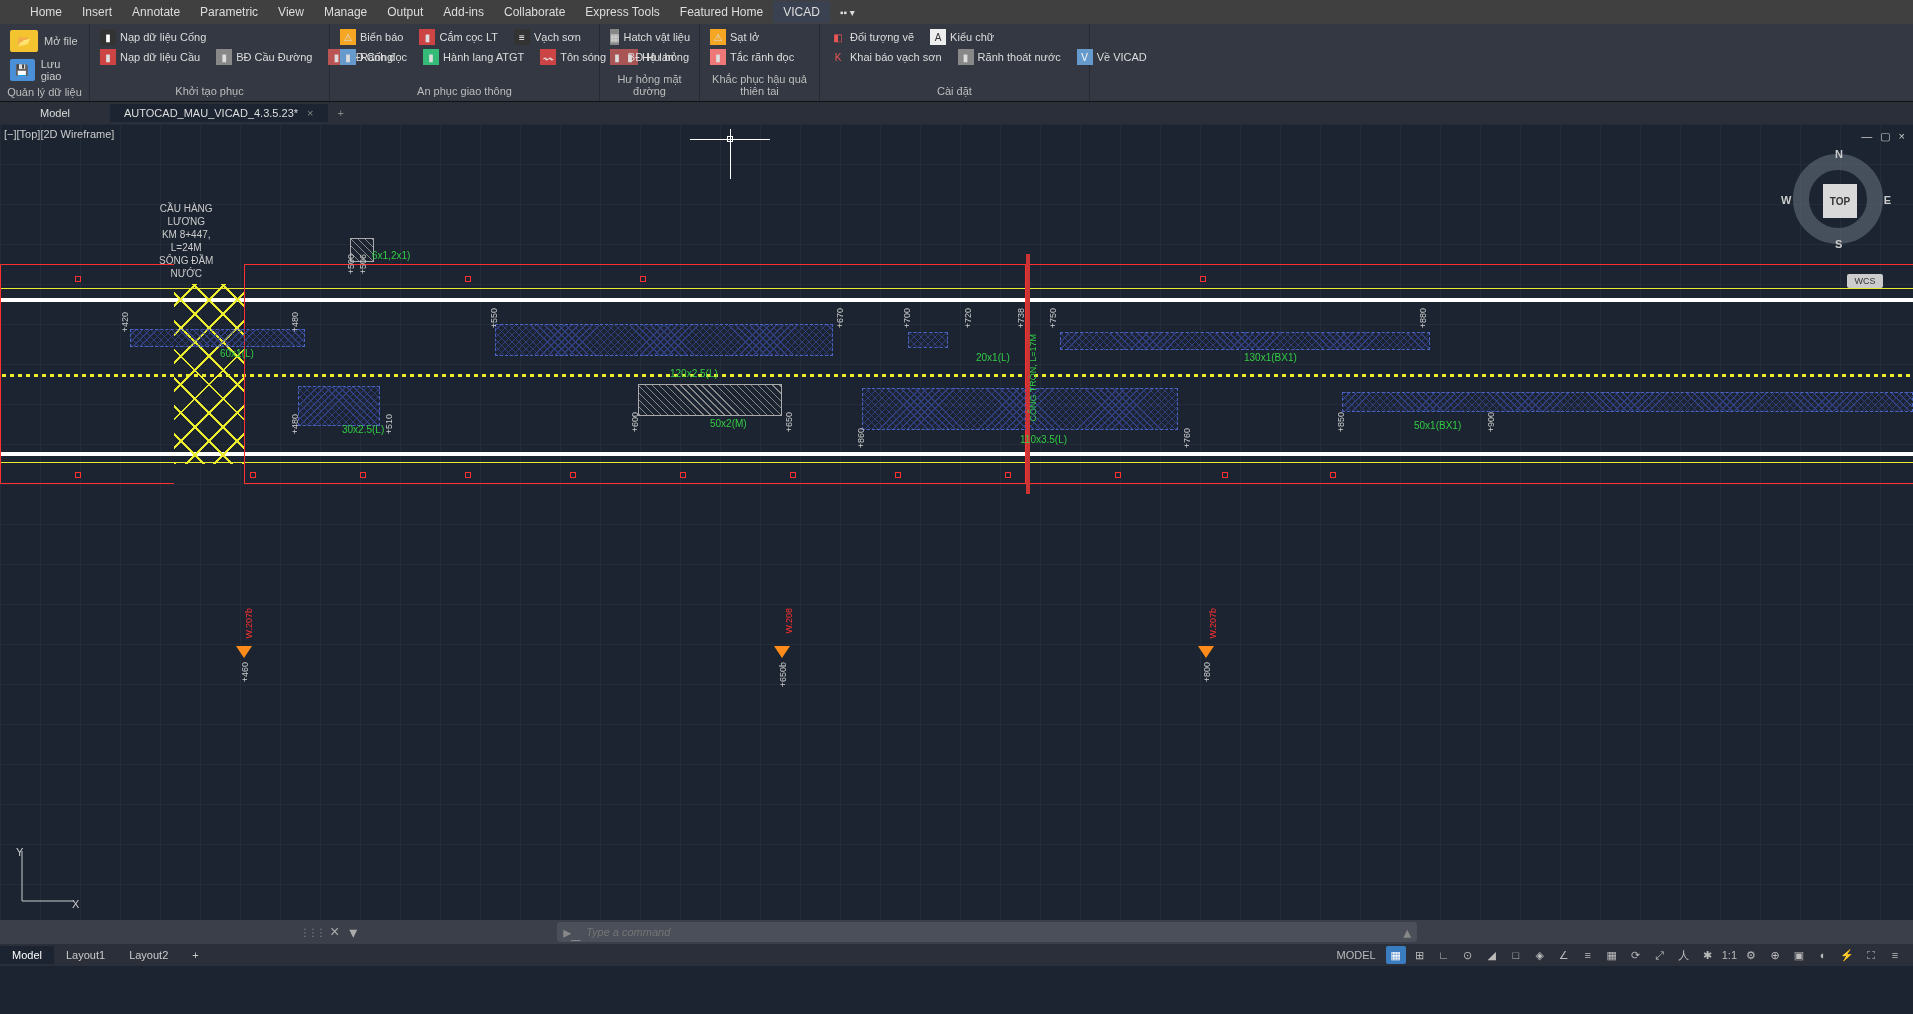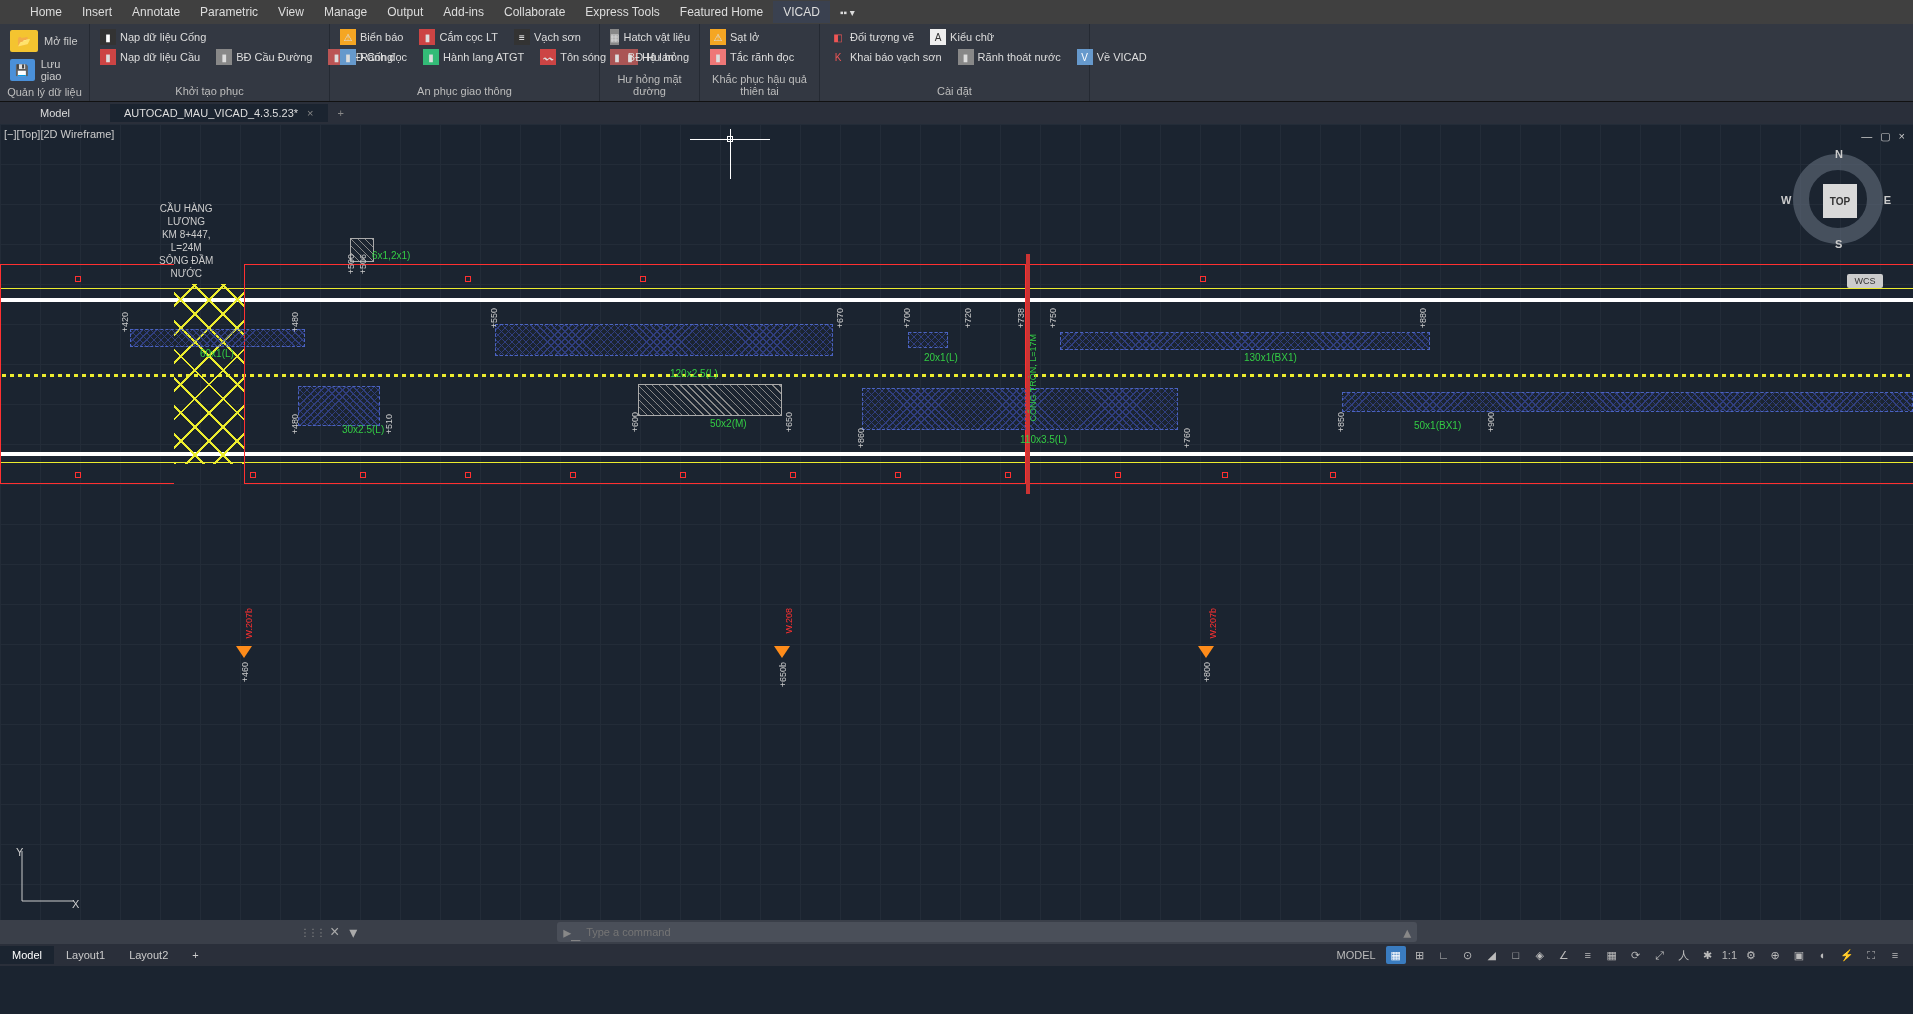--- a/index.html
+++ b/index.html
@@ -40,21 +40,21 @@
 .hatch{position:absolute;background:repeating-linear-gradient(45deg,#3a4aa0 0,#3a4aa0 1px,transparent 1px,transparent 5px),repeating-linear-gradient(-45deg,#3a4aa0 0,#3a4aa0 1px,transparent 1px,transparent 5px);border:1px dashed #6080ff;opacity:.7}
 .diag{position:absolute;background:repeating-linear-gradient(45deg,#888 0,#888 1px,transparent 1px,transparent 5px);border:1px solid #aaa}
 .crosshatch{position:absolute;background:repeating-linear-gradient(45deg,#ecec2e 0,#ecec2e 2px,transparent 2px,transparent 20px),repeating-linear-gradient(-45deg,#ecec2e 0,#ecec2e 2px,transparent 2px,transparent 20px)}
 .thick-white{position:absolute;height:4px;background:#fff;left:0;right:0}
 .thin-line{position:absolute;height:1px;left:0;right:0}
 .dotted-y{position:absolute;left:0;right:0;height:3px;background-image:radial-gradient(circle, #ecec2e 50%, transparent 50%);background-size:8px 3px;background-repeat:repeat-x}
 .redline{position:absolute;border:1px solid #ff3030}
 .cmdline{position:absolute;bottom:0;left:0;right:0;height:24px;background:#3a3f49;display:flex;align-items:center;padding:0 300px 0 300px}
 .cmdline .widget{flex:1;max-width:860px;height:20px;background:#4a4f59;border-radius:3px;display:flex;align-items:center;padding:0 6px;gap:6px;margin:0 auto}
 .cmdline .handle{color:#888;letter-spacing:-2px;font-size:10px}
-.cmdline input{flex:1;background:transparent;border:none;outline:none;color:#aaa;font-size:11px;}
+.cmdline input{flex:1;background:transparent;border:none;outline:none;color:#aaa;font-size:11px;font-style:italic}
 .statusbar{height:22px;background:#2a2f3a;display:flex;align-items:center;font-size:11px;color:#ccc}
 .stab{padding:3px 12px;cursor:pointer}
 .stab.active{background:#1b2430;color:#fff}
 .sright{margin-left:auto;display:flex;align-items:center;gap:4px;padding-right:8px}
 .sicon{width:20px;height:18px;display:flex;align-items:center;justify-content:center;cursor:pointer;color:#bbb;font-size:11px}
 .sicon.on{background:#3a7cc0;color:#fff;border-radius:2px}
 .crosshair{position:absolute;pointer-events:none}
 .crosshair .h{position:absolute;height:1px;width:80px;background:#fff;top:0;left:-40px}
 .crosshair .v{position:absolute;width:1px;height:80px;background:#fff;left:0;top:-40px}
 .crosshair .box{position:absolute;width:6px;height:6px;border:1px solid #fff;left:-3px;top:-3px}
@@ -293,25 +293,25 @@
   <div class="hatch" style="top:208px;left:1060px;width:370px;height:18px"></div>
   <div class="hatch" style="top:268px;left:1342px;width:150px;height:20px;right:0;width:auto"></div>
 
   <div class="diag" style="top:114px;left:350px;width:24px;height:24px"></div>
   <div class="diag" style="top:260px;left:638px;width:144px;height:32px"></div>
 
   <div style="position:absolute;top:130px;left:1026px;width:4px;height:240px;background:#cc3333"></div>
   <div class="vlabel" style="top:210px;left:1028px;color:#33cc44">CỐNG TRÒN, L=17M</div>
 
   <div class="glabel" style="top:126px;left:372px">6x1,2x1)</div>
-  <div class="glabel" style="top:224px;left:200px">60x1(L)</div>
+  <div class="glabel" style="top:224px;left:220px">60x1(L)</div>
   <div class="glabel" style="top:300px;left:342px">30x2.5(L)</div>
   <div class="glabel" style="top:244px;left:670px">120x2.5(L)</div>
   <div class="glabel" style="top:294px;left:710px">50x2(M)</div>
-  <div class="glabel" style="top:228px;left:924px">20x1(L)</div>
+  <div class="glabel" style="top:228px;left:976px">20x1(L)</div>
   <div class="glabel" style="top:310px;left:1020px">110x3.5(L)</div>
   <div class="glabel" style="top:228px;left:1244px">130x1(BX1)</div>
   <div class="glabel" style="top:296px;left:1414px">50x1(BX1)</div>
 
   <div class="vlabel" style="top:188px;left:120px">+420</div>
   <div class="vlabel" style="top:188px;left:290px">+480</div>
   <div class="vlabel" style="top:290px;left:290px">+480</div>
   <div class="vlabel" style="top:130px;left:346px">+500</div>
   <div class="vlabel" style="top:130px;left:358px">+506</div>
   <div class="vlabel" style="top:290px;left:384px">+510</div>

